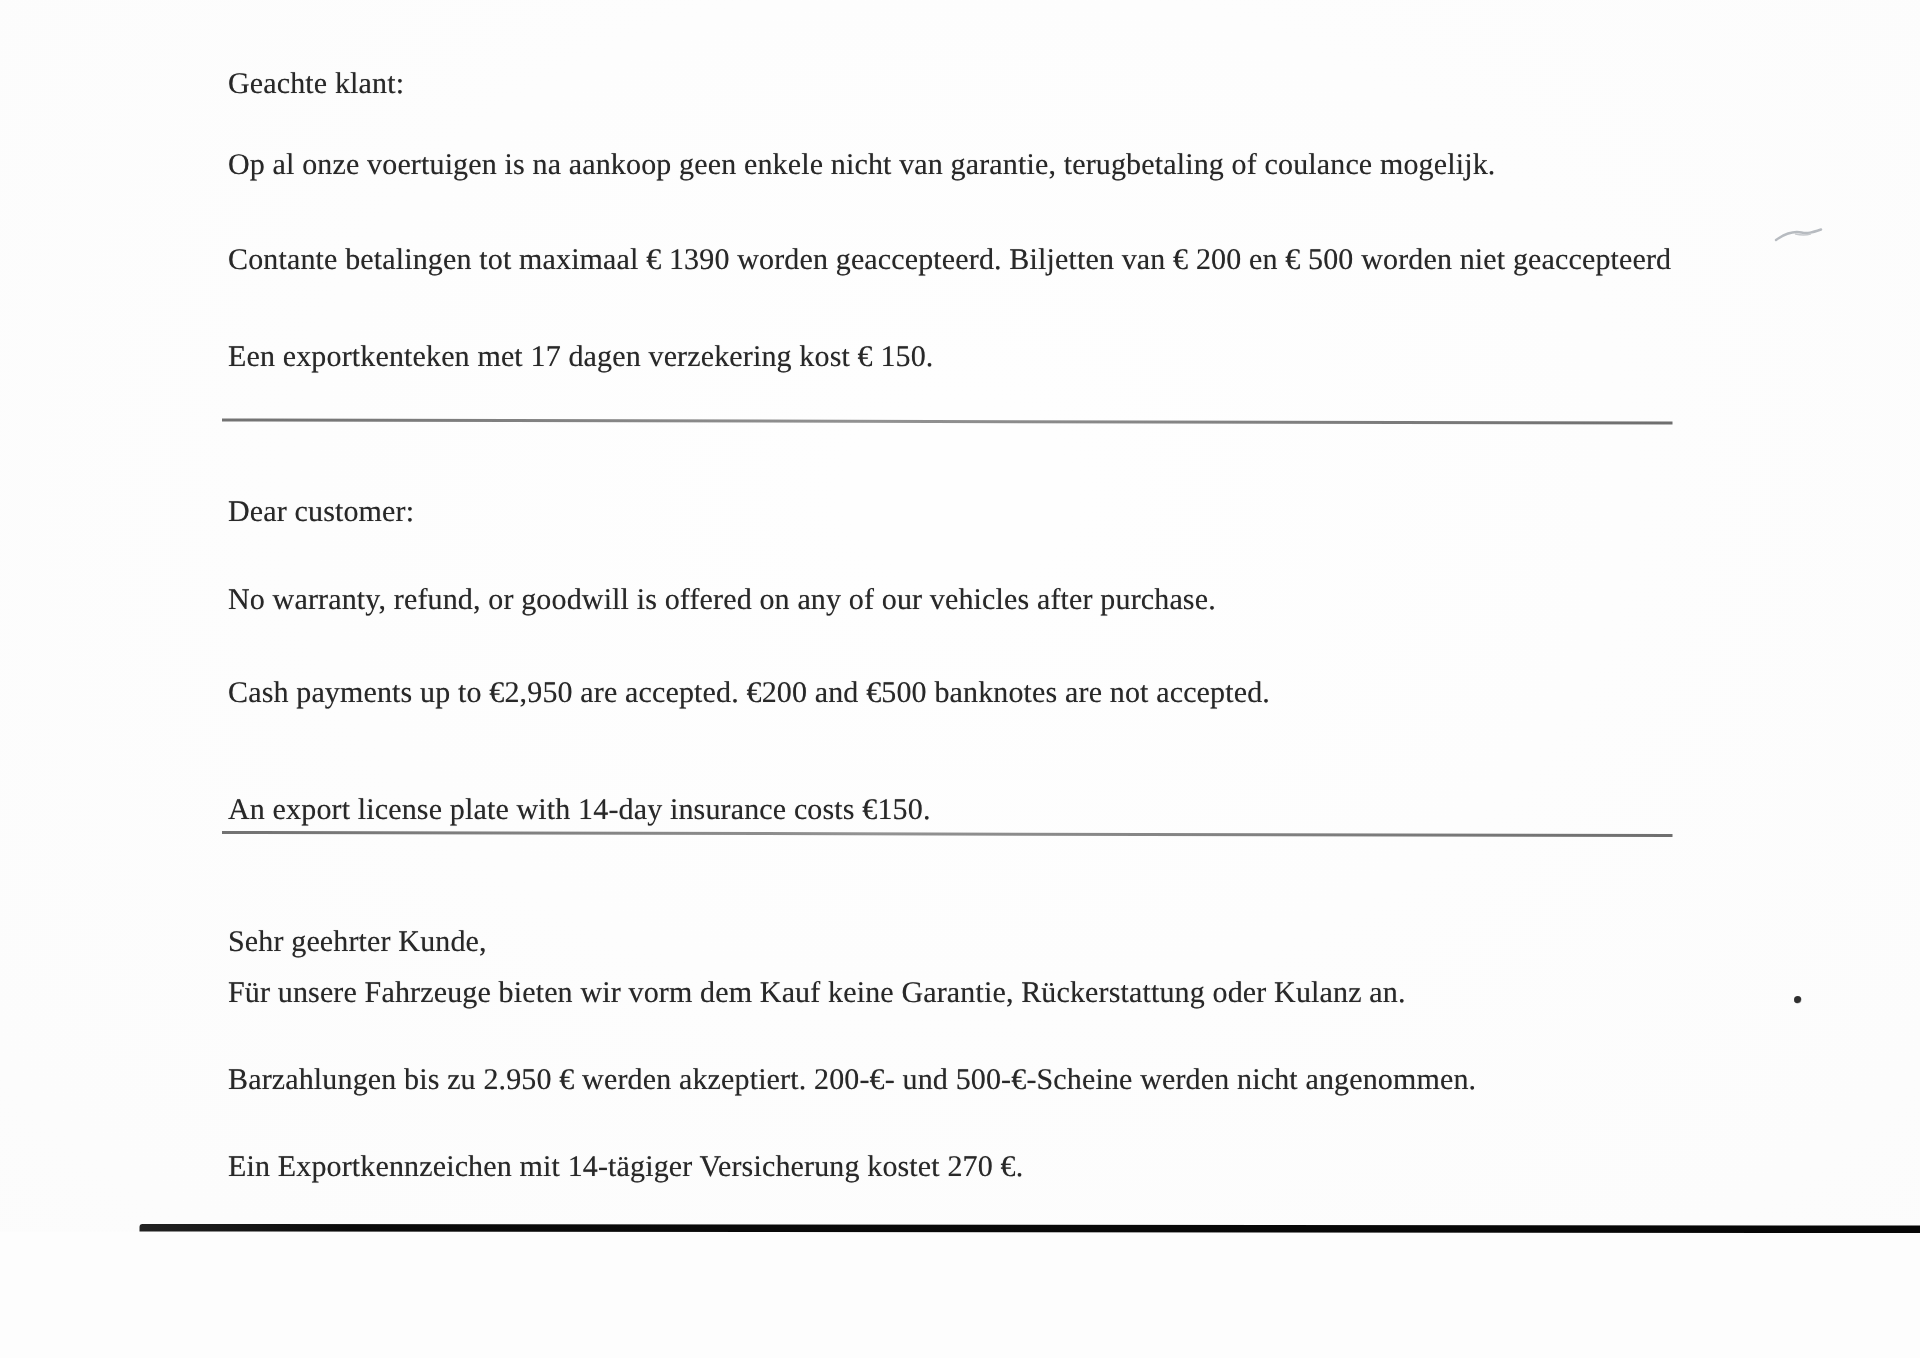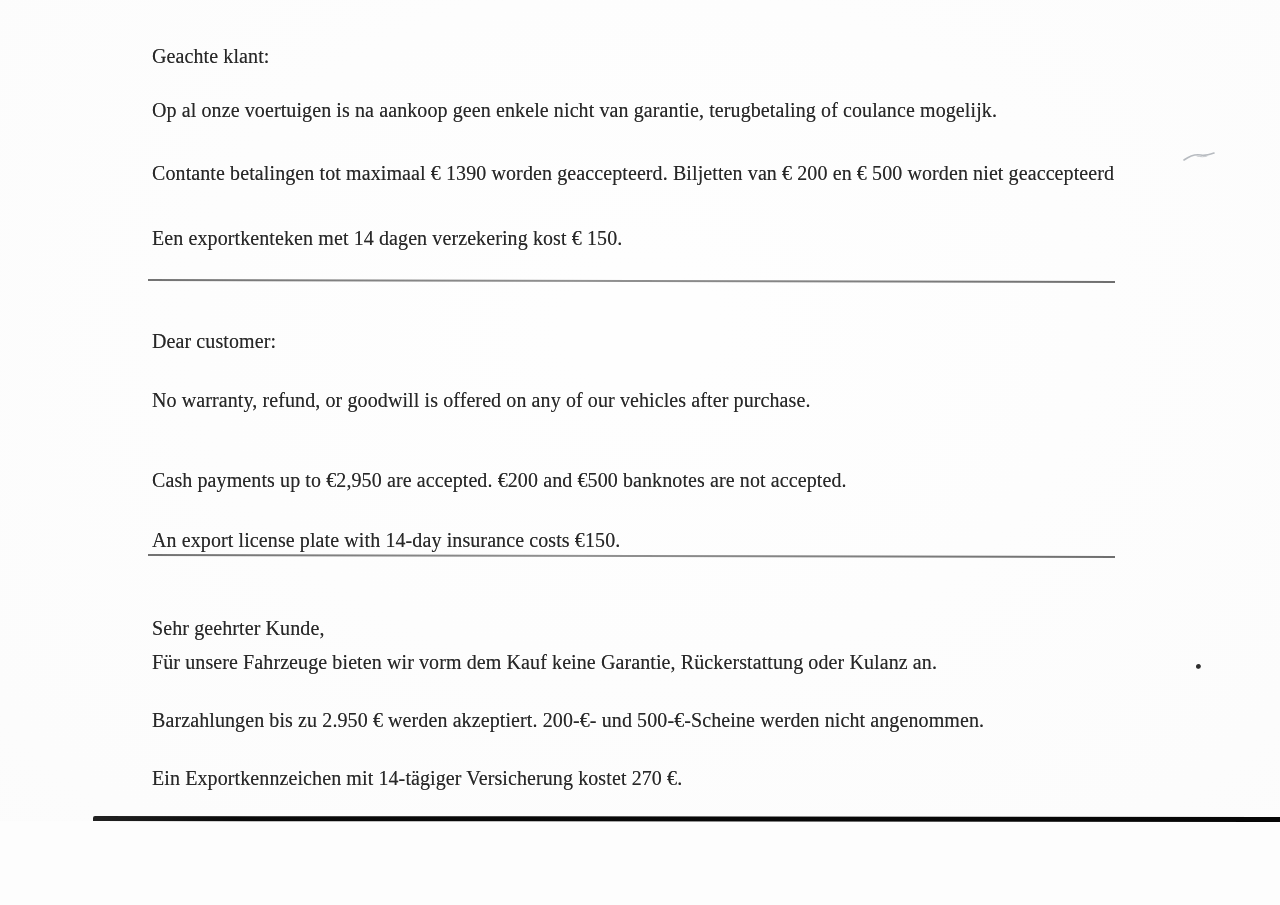--- a/index.html
+++ b/index.html
@@ -75,29 +75,29 @@
 </style>
 </head>
 <body>
 
 <div class="page">
 
   <section>
     <p class="line" style="top:44px">Geachte klant:</p>
     <p class="line" style="top:98px">Op al onze voertuigen is na aankoop geen enkele nicht van garantie, terugbetaling of coulance mogelijk.</p>
     <p class="line" style="top:161px">Contante betalingen tot maximaal € 1390 worden geaccepteerd. Biljetten van € 200 en € 500 worden niet geaccepteerd</p>
-    <p class="line" style="top:226px">Een exportkenteken met 14 dagen verzekering kost € 150.</p>
+    <p class="line" style="top:226px">Een exportkenteken met 17 dagen verzekering kost € 150.</p>
   </section>
 
   <hr class="divider" style="top:280px">
 
   <section>
     <p class="line" style="top:329px">Dear customer:</p>
     <p class="line" style="top:388px">No warranty, refund, or goodwill is offered on any of our vehicles after purchase.</p>
-    <p class="line" style="top:468px">Cash payments up to €2,950 are accepted. €200 and €500 banknotes are not accepted.</p>
+    <p class="line" style="top:450px">Cash payments up to €2,950 are accepted. €200 and €500 banknotes are not accepted.</p>
     <p class="line" style="top:528px">An export license plate with 14-day insurance costs €150.</p>
   </section>
 
   <hr class="divider" style="top:555px">
 
   <section>
     <p class="line" style="top:616px">Sehr geehrter Kunde,</p>
     <p class="line" style="top:650px">Für unsere Fahrzeuge bieten wir vorm dem Kauf keine Garantie, Rückerstattung oder Kulanz an.</p>
     <p class="line" style="top:708px">Barzahlungen bis zu 2.950 € werden akzeptiert. 200-€- und 500-€-Scheine werden nicht angenommen.</p>
     <p class="line" style="top:766px">Ein Exportkennzeichen mit 14-tägiger Versicherung kostet 270 €.</p>

